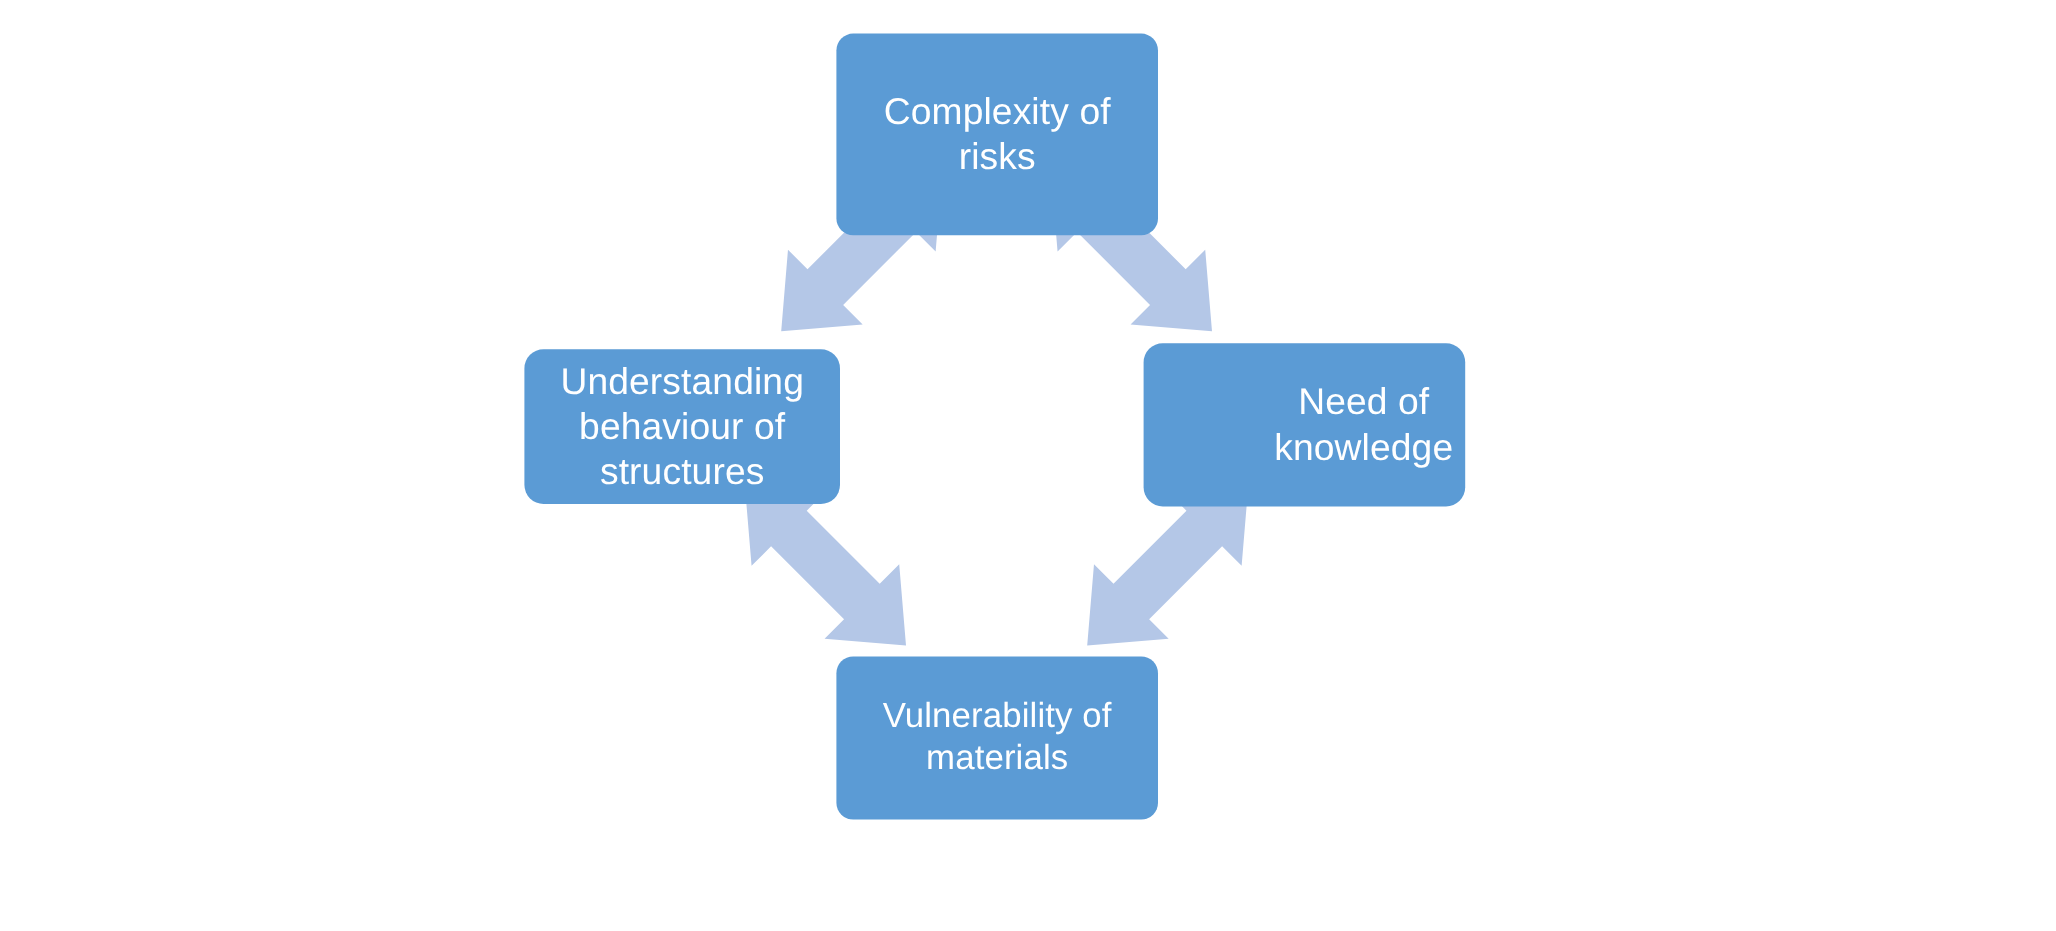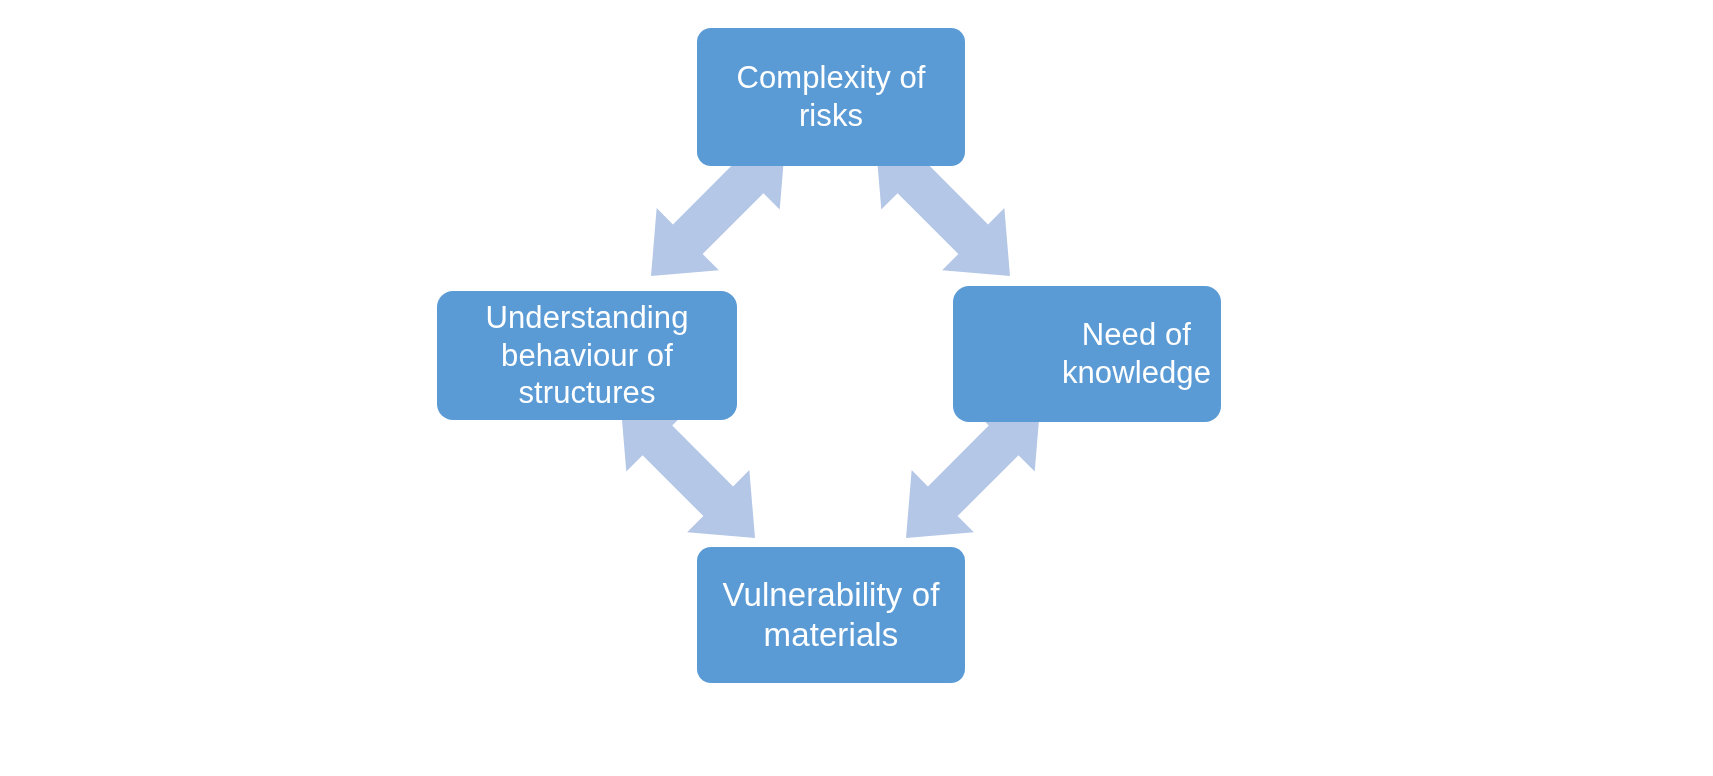--- a/index.html
+++ b/index.html
@@ -34,37 +34,37 @@
     -webkit-font-smoothing: antialiased;
   }
   .node .label {
     display: block;
     padding: 0 10px;
     white-space: pre-line;
   }
 
   
   #node-top {
-    left: 697px;  top: 28px;   width: 268px; height: 138px;
+    left: 697px;  top: 28px;   width: 268px; height: 168px;
     font-size: 31px;
   }
   #node-left {
-    left: 437px;  top: 291px;  width: 300px; height: 129px;
+    left: 437px;  top: 291px;  width: 263px; height: 129px;
     font-size: 31px;
     border-radius: 16px;
   }
   #node-right {
     left: 953px;  top: 286px;  width: 268px; height: 136px;
     font-size: 31px;
     border-radius: 16px;
     justify-content: flex-end;
   }
   #node-bottom {
     left: 697px;  top: 547px;  width: 268px; height: 136px;
-    font-size: 33px;
+    font-size: 29px;
   }
 
   .arrow-layer {
     position: absolute;
     left: 0; top: 0;
     width: 1713px;
     height: 776px;
     pointer-events: none;
   }
   .arrow-layer svg {

